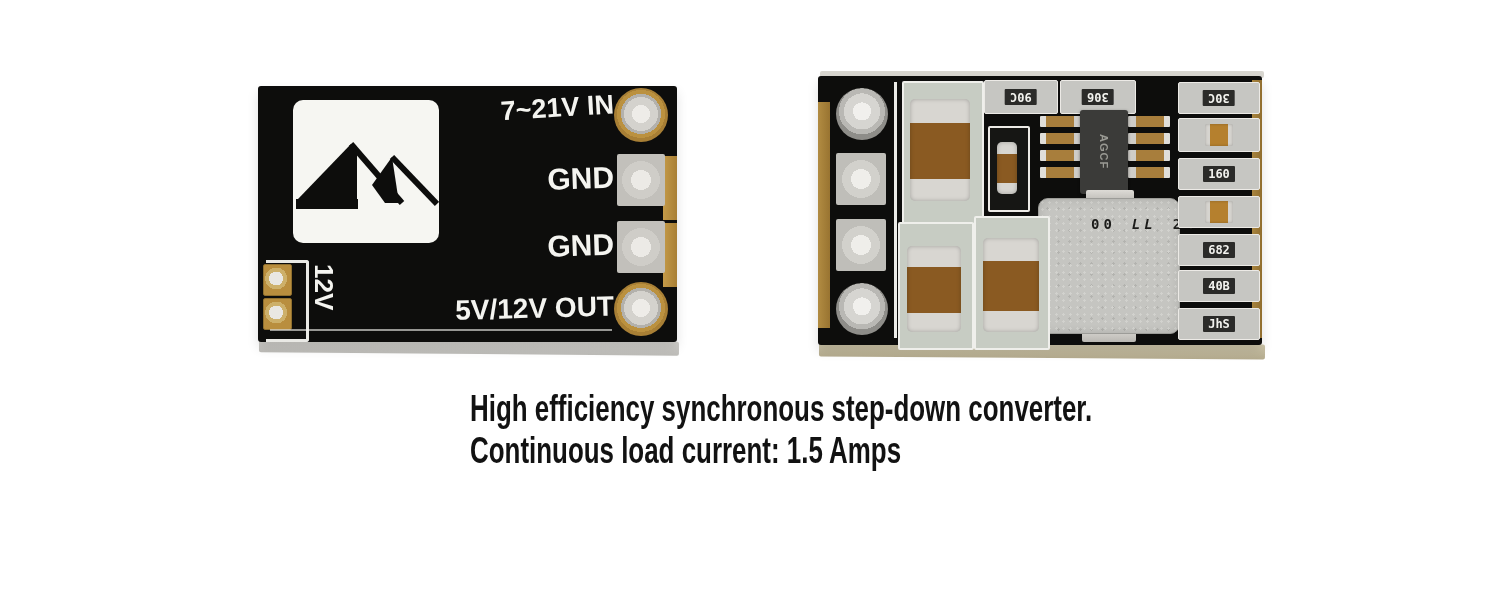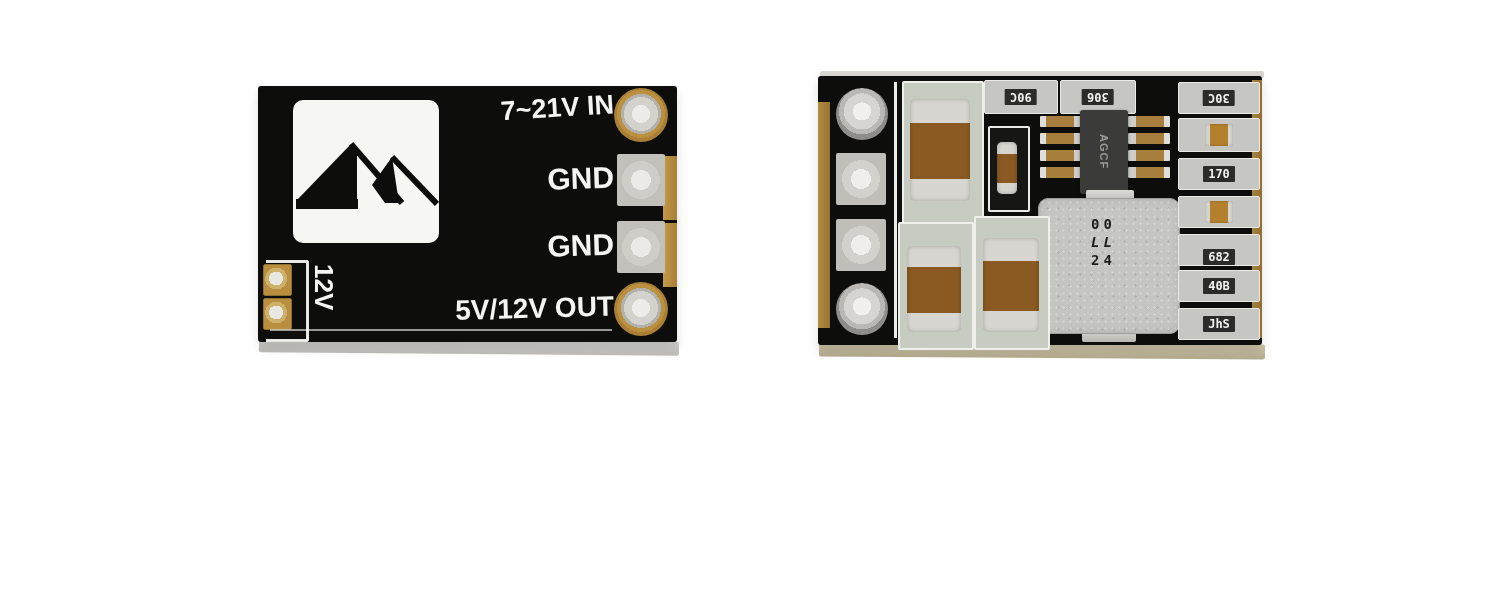--- a/index.html
+++ b/index.html
@@ -139,53 +139,59 @@
     <div class="abs ic-leg rightside" style="left:310px;top:57px;width:42px;height:11px;"></div>
     <div class="abs ic-leg rightside" style="left:310px;top:74px;width:42px;height:11px;"></div>
     <div class="abs ic-leg rightside" style="left:310px;top:91px;width:42px;height:11px;"></div>
     <div class="abs" style="left:262px;top:34px;width:48px;height:84px;background:#3b3b39;border-radius:3px;box-shadow:0 1px 3px rgba(0,0,0,.5);display:flex;align-items:center;justify-content:center;">
       <span style="writing-mode:vertical-rl;color:#9a9a94;font-size:11px;font-weight:bold;letter-spacing:1px;">AGCF</span>
     </div>
 
     <div class="abs metal-tab" style="left:268px;top:114px;width:48px;height:12px;"></div>
     <div class="abs metal-tab" style="left:264px;top:252px;width:54px;height:14px;"></div>
     <div class="abs inductor" style="left:220px;top:122px;width:140px;height:134px;">
-      <div class="abs" style="left:52px;top:18px;display:flex;flex-direction:column;gap:4px;align-items:flex-start;">
+      <div class="abs" style="left:52px;top:18px;display:flex;flex-direction:row;gap:16px;align-items:flex-start;">
         <span class="ind-mark" style="font-size:14px;">00</span>
         <span class="ind-mark" style="font-size:14px;font-style:italic;">LL</span>
         <span class="ind-mark" style="font-size:14px;">24</span>
       </div>
     </div>
 
     <div class="abs pad-field" style="left:80px;top:146px;width:72px;height:124px;">
       <div class="abs cap" style="left:7px;top:22px;width:54px;height:86px;"></div>
     </div>
     <div class="abs pad-field" style="left:156px;top:140px;width:72px;height:130px;">
       <div class="abs cap" style="left:7px;top:20px;width:56px;height:94px;"></div>
     </div>
 
     <div class="abs chip-row" style="left:360px;top:6px;width:80px;height:30px;">
       <span class="chip-body rot180">30C</span>
     </div>
     <div class="abs chip-row" style="left:360px;top:42px;width:80px;height:32px;">
       <span class="cap-body-h"></span>
     </div>
     <div class="abs chip-row" style="left:360px;top:82px;width:80px;height:30px;">
-      <span class="chip-body">170</span>
+      <span class="chip-body">160</span>
     </div>
     <div class="abs chip-row" style="left:360px;top:120px;width:80px;height:30px;">
       <span class="cap-body-h"></span>
     </div>
-    <div class="abs chip-row" style="left:360px;top:158px;width:80px;height:30px;align-items:flex-end;">
+    <div class="abs chip-row" style="left:360px;top:158px;width:80px;height:30px;">
       <span class="chip-body">682</span>
     </div>
     <div class="abs chip-row" style="left:360px;top:194px;width:80px;height:30px;">
       <span class="chip-body">40B</span>
     </div>
     <div class="abs chip-row" style="left:360px;top:232px;width:80px;height:30px;">
       <span class="chip-body">JhS</span>
     </div>
   </div>
 
   <div class="abs" id="descr">
+    <div class="descr-line">
+      <span>High efficiency synchronous step-down converter.</span>
+    </div>
+    <div class="descr-line">
+      <span>Continuous load current: 1.5 Amps</span>
+    </div>
   </div>
 
 </div>
 
 </body></html>

